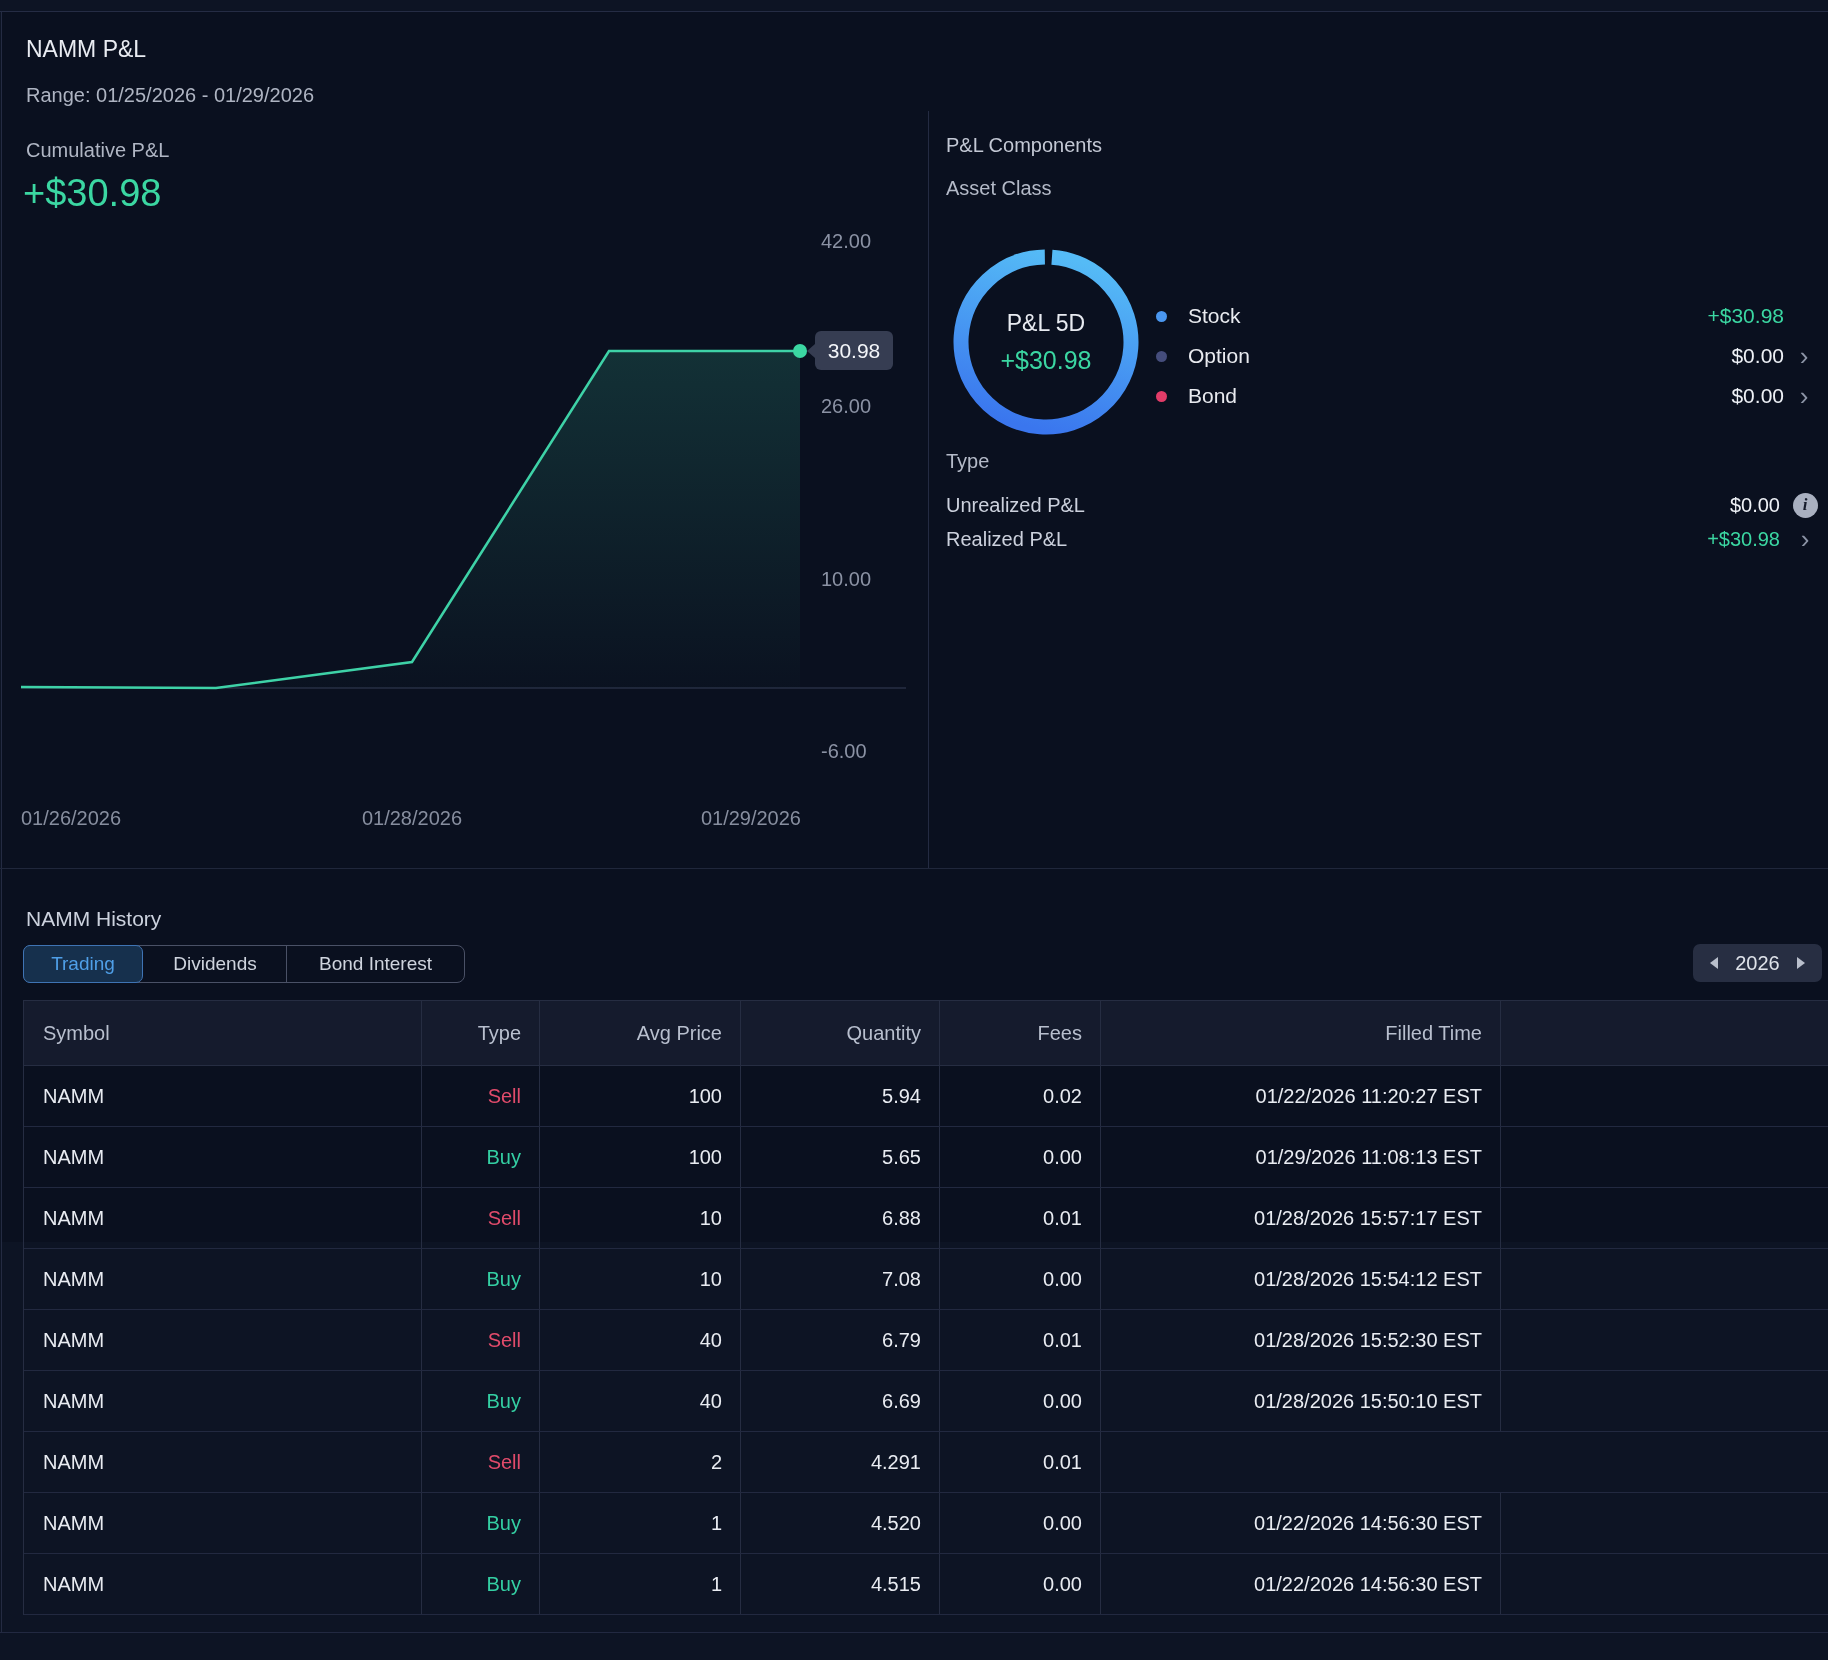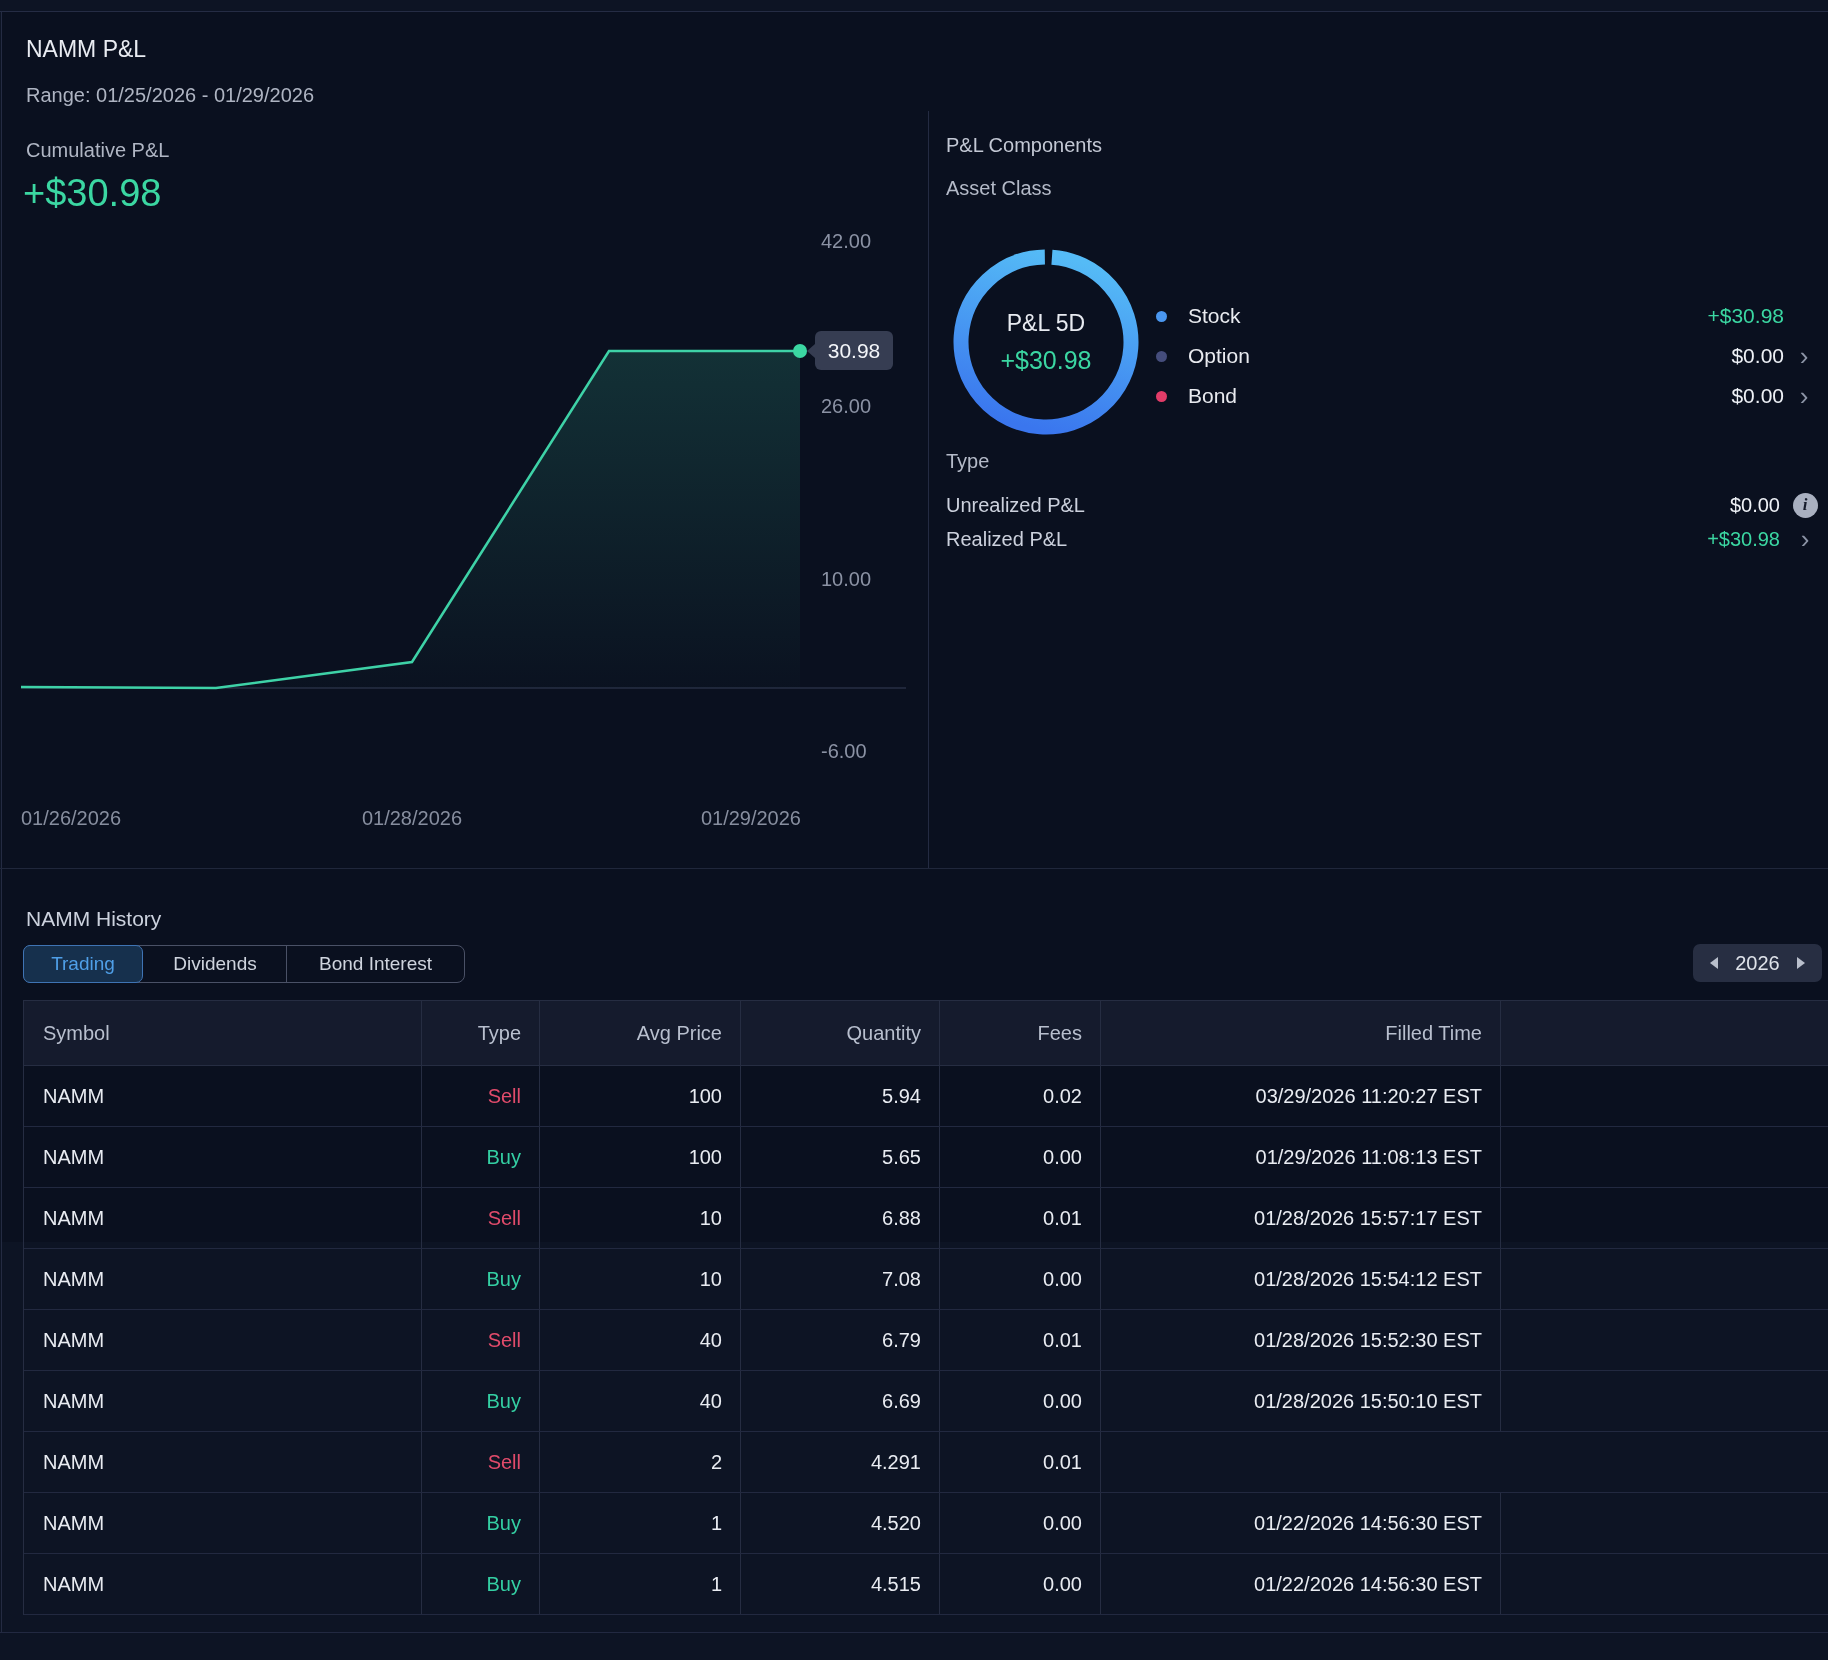--- a/index.html
+++ b/index.html
@@ -192,21 +192,21 @@
       <div class="cell c-num">Filled Time</div>
       <div class="cell c-empty"></div>
     </div>
     <div>
         <div class="trow">
           <div class="cell c-sym">NAMM</div>
           <div class="cell c-side sell">Sell</div>
           <div class="cell c-num">100</div>
           <div class="cell c-num">5.94</div>
           <div class="cell c-num">0.02</div>
-          <div class="cell c-num">03/29/2026 11:20:27 EST</div>
+          <div class="cell c-num">01/22/2026 11:20:27 EST</div>
           <div class="cell c-empty"></div>
         </div>
         <div class="trow">
           <div class="cell c-sym">NAMM</div>
           <div class="cell c-side buy">Buy</div>
           <div class="cell c-num">100</div>
           <div class="cell c-num">5.65</div>
           <div class="cell c-num">0.00</div>
           <div class="cell c-num">01/29/2026 11:08:13 EST</div>
           <div class="cell c-empty"></div>

